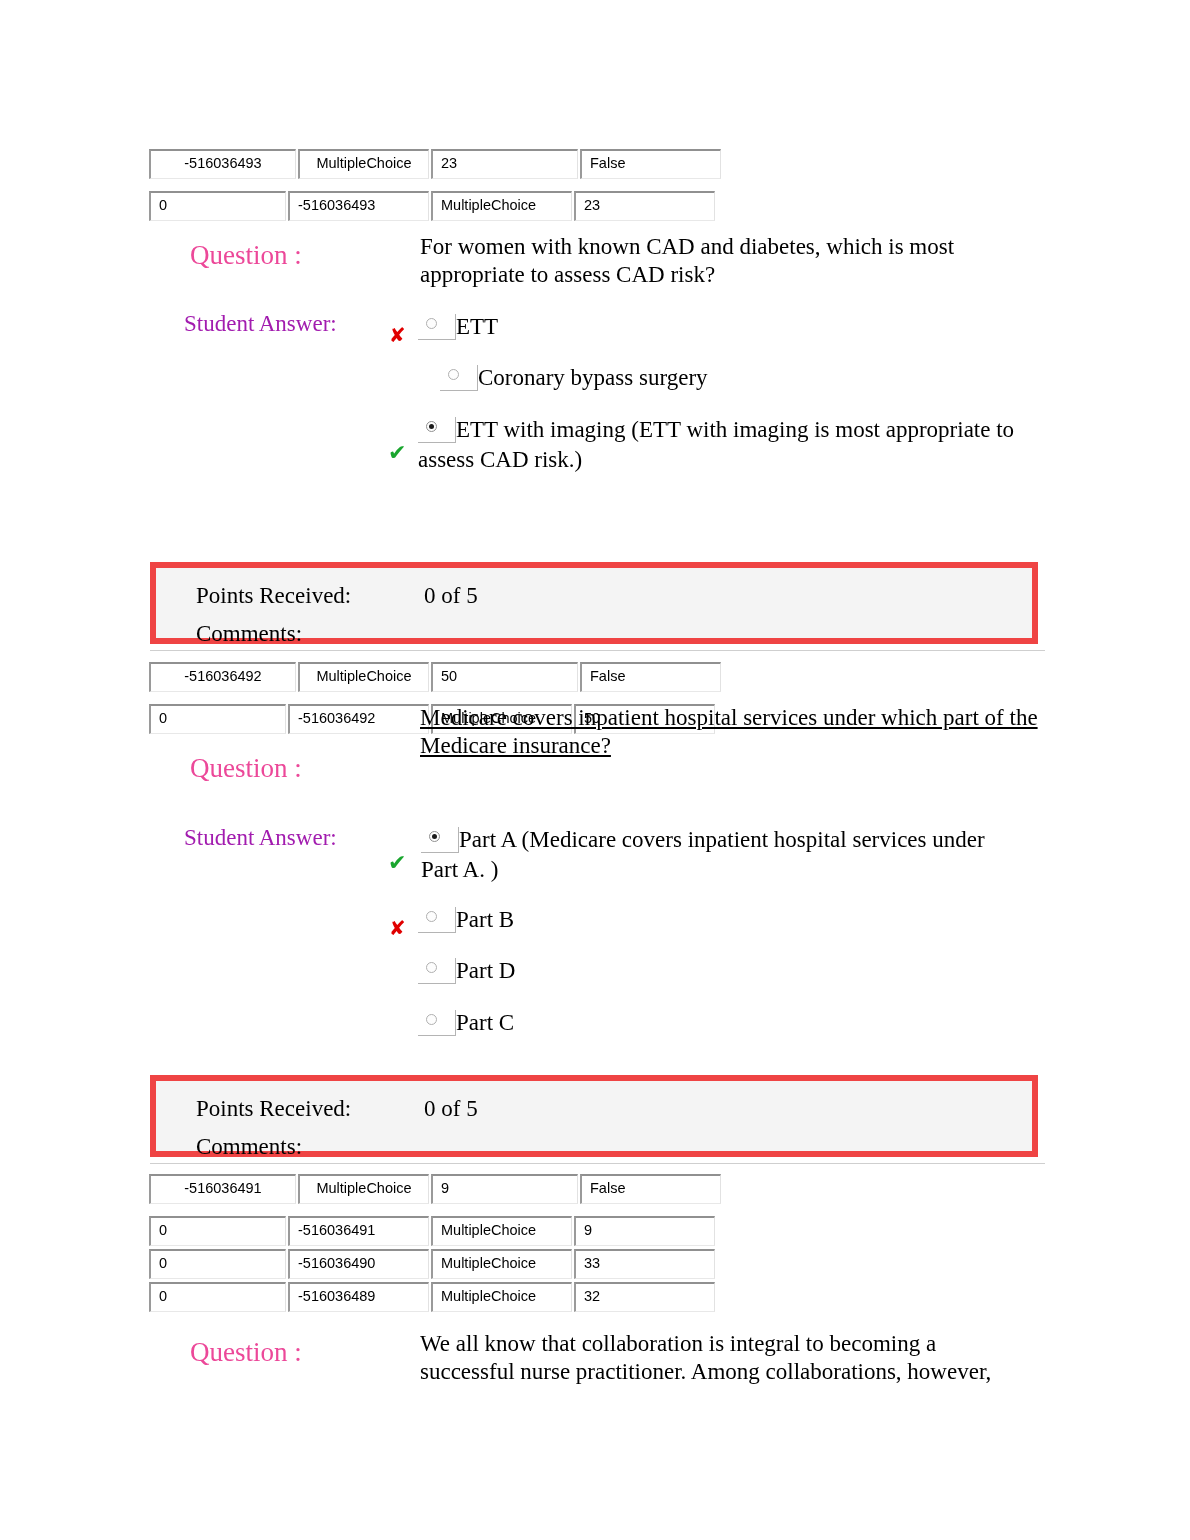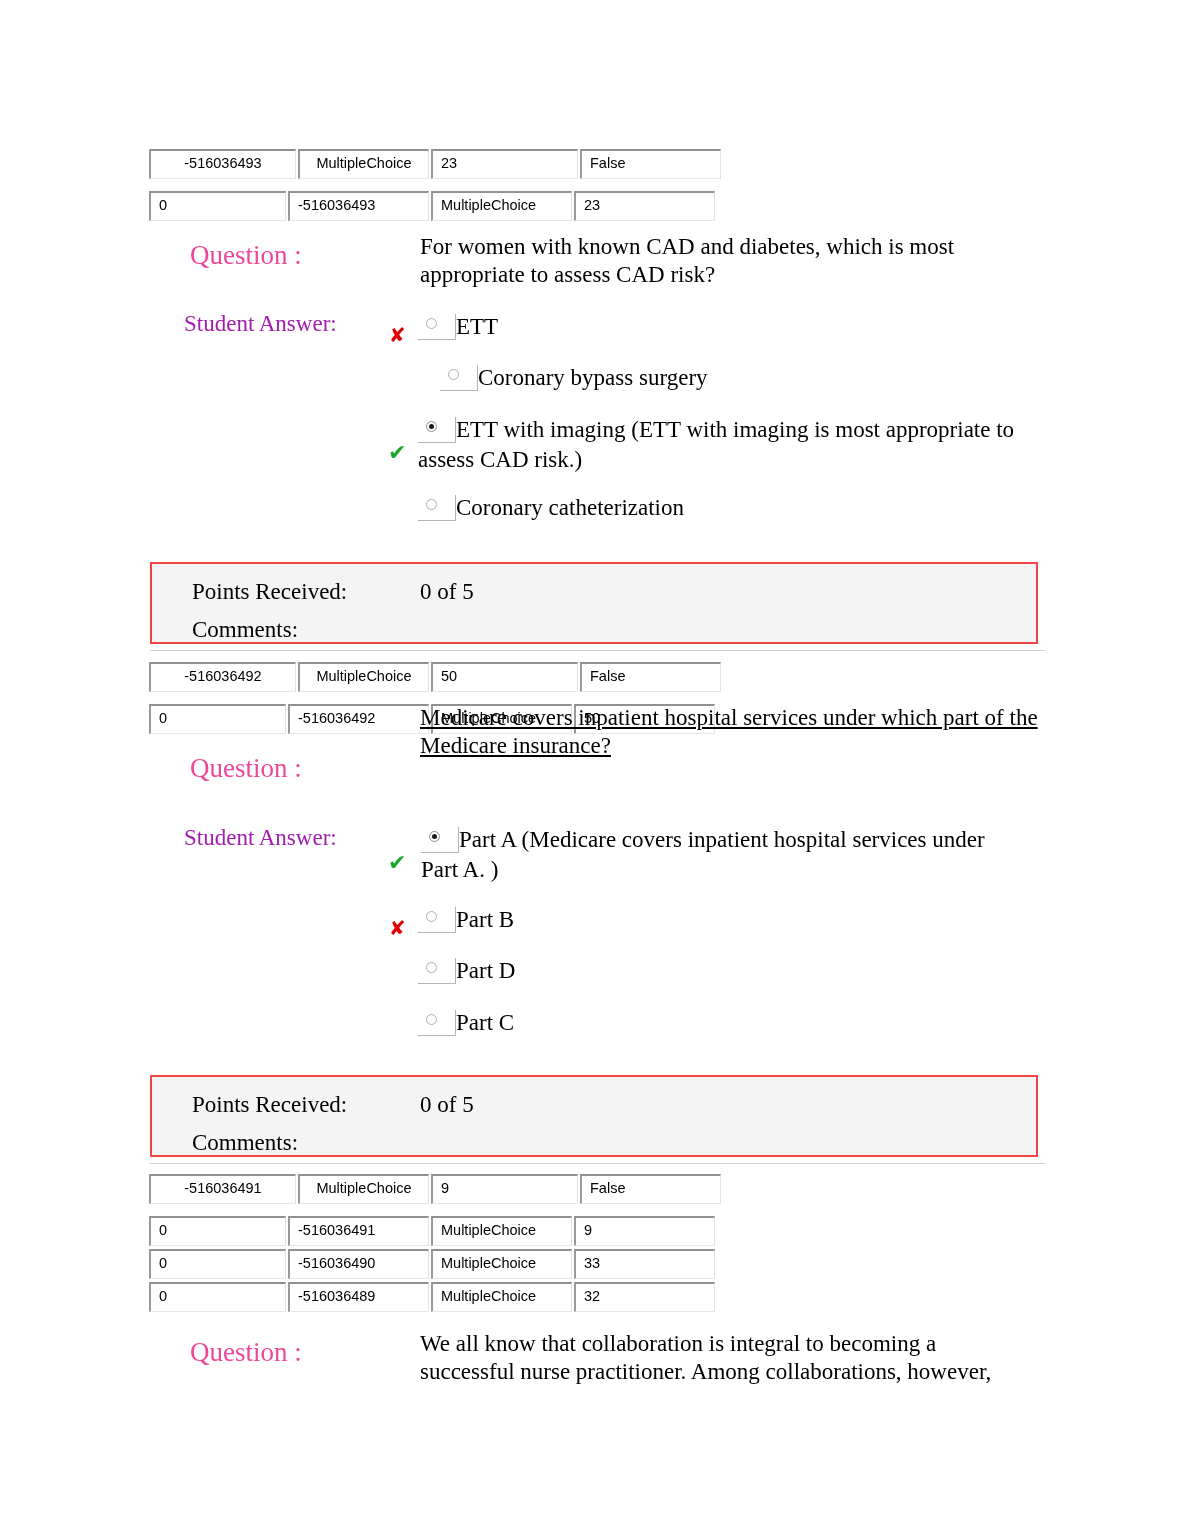--- a/index.html
+++ b/index.html
@@ -118,21 +118,21 @@
     height: 5px;
     border-radius: 50%;
     background: #1a1a1a;
   }
   .opt-text { }
 
   
   .points-panel {
     position: absolute;
     background: #f4f4f4;
-    border: 2px solid #ef4444;
+    border: 6px solid #ef4444;
     box-sizing: border-box;
   }
   .points-panel .pline {
     position: absolute;
     font-size: 23px;
     line-height: 28px;
     white-space: nowrap;
   }
   .points-panel .pval {
     position: absolute;
@@ -186,23 +186,20 @@
 
   <div class="opt" style="left:440px; top:363px; width:625px;">
     <span class="radiobox"><span class="dot"></span></span><span class="opt-text">Coronary bypass surgery</span>
   </div>
 
   <div class="mark right" style="left:388px; top:443px;">✔</div>
   <div class="opt" style="left:418px; top:415px; width:625px;">
     <span class="radiobox checked"><span class="dot"></span></span><span class="opt-text">ETT with imaging (ETT with imaging is most appropriate to assess CAD risk.)</span>
   </div>
 
-  <div class="opt" style="left:418px; top:493px; width:625px;">
-    <span class="radiobox"><span class="dot"></span></span><span class="opt-text">Coronary catheterization</span>
-  </div>
 
   <div class="points-panel" style="left:150px; top:562px; width:888px; height:82px;">
     <div class="pline" style="left:40px; top:14px;">Points Received:</div>
     <div class="pval" style="left:268px; top:14px;">0 of 5</div>
     <div class="pline" style="left:40px; top:52px;">Comments:</div>
   </div>
   <div class="hrule" style="left:150px; top:650px; width:895px;"></div>
 
   <table class="ftable centered t-row1" style="left:147px; top:659px;">
     <tbody>

